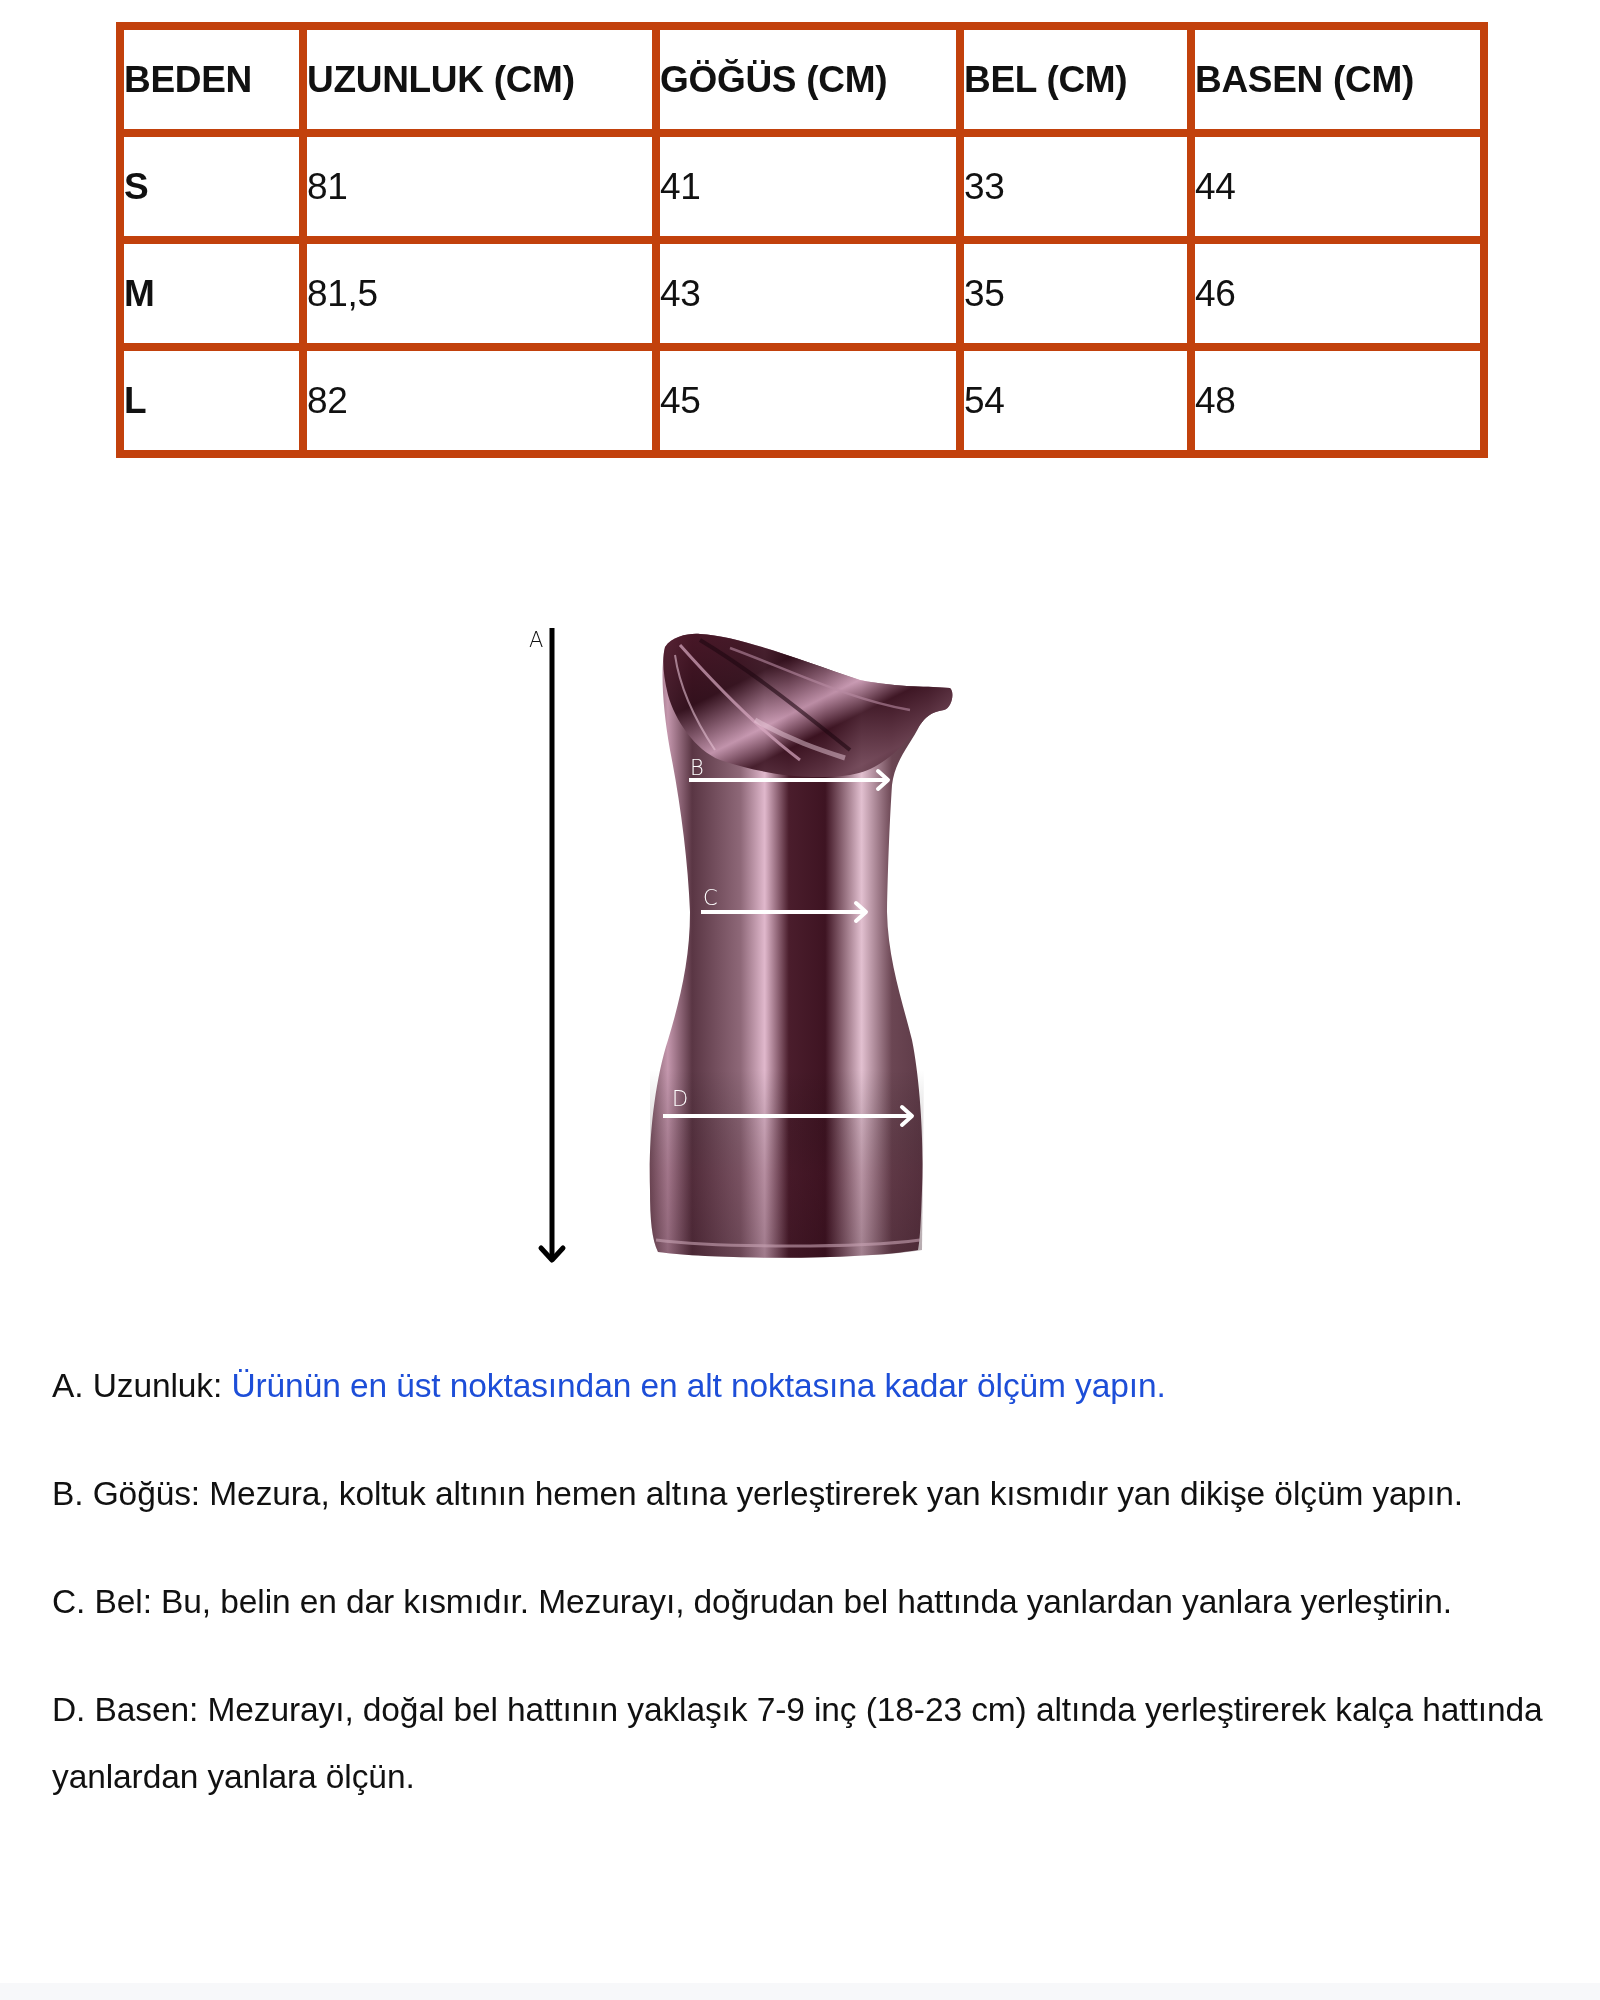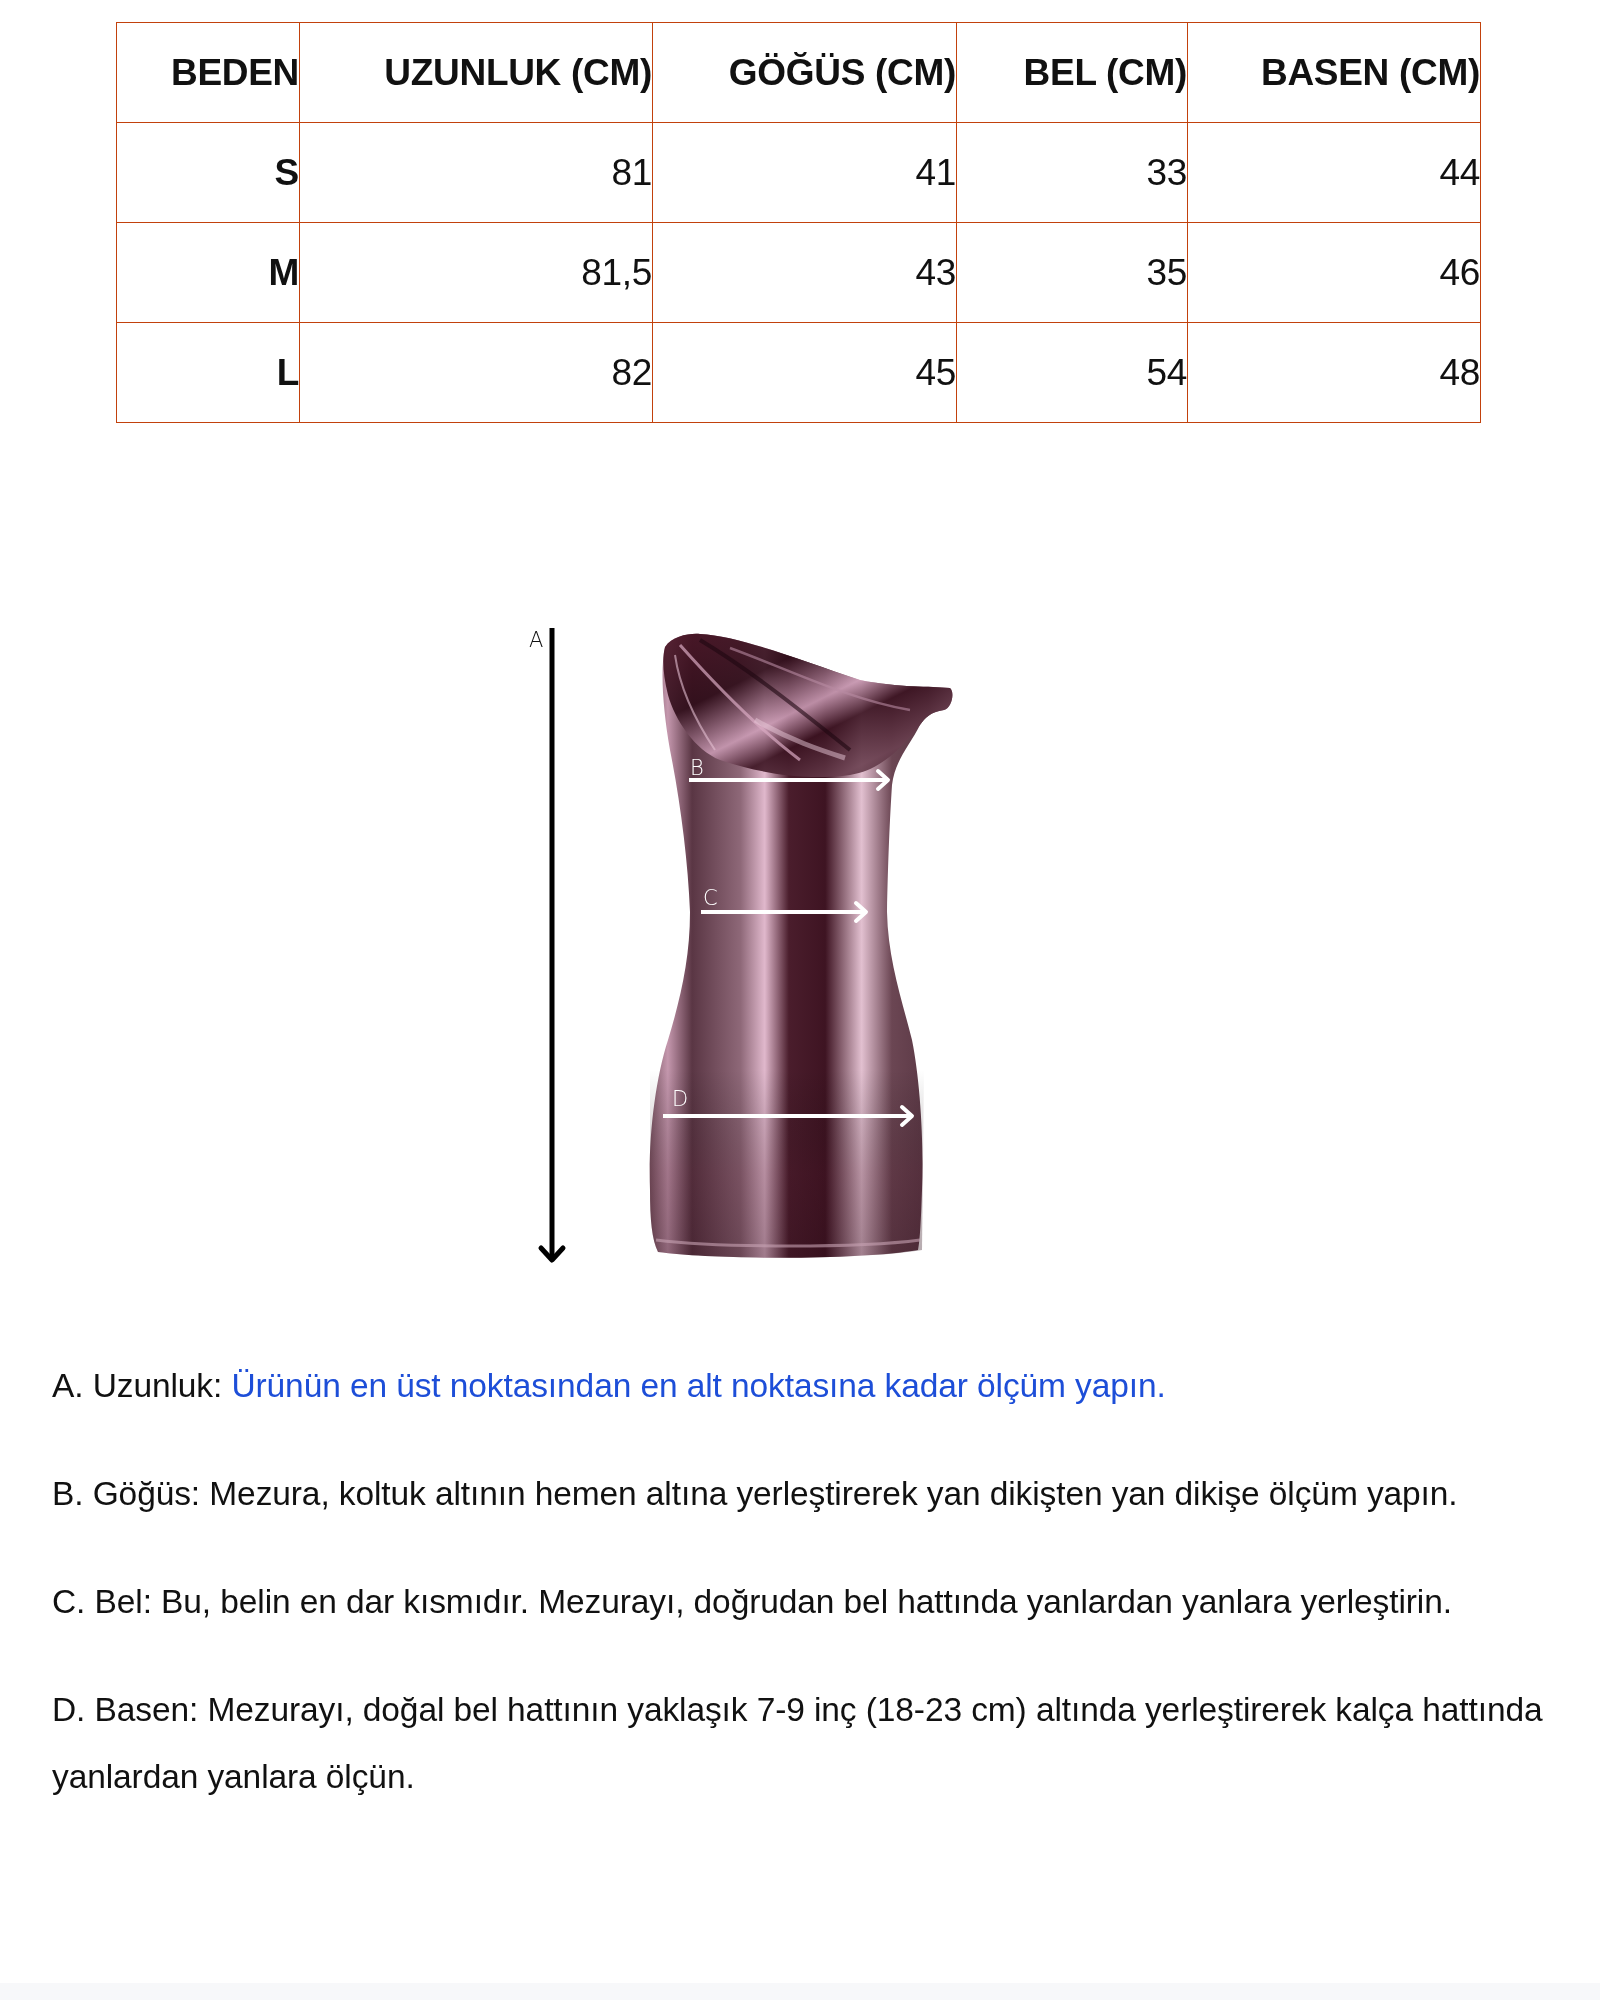--- a/index.html
+++ b/index.html
@@ -19,24 +19,24 @@
   .size-table {
     position: absolute;
     left: 116px;
     top: 22px;
     border-collapse: collapse;
     table-layout: fixed;
     width: 1364px;
   }
   .size-table th,
   .size-table td {
-    border: 1px solid #c2410c;
+    border: 8px solid #c2410c;
     height: 99px;
     padding: 0;
-    text-align: right;
+    text-align: left;
     vertical-align: middle;
     font-size: 37px;
     color: #111111;
     letter-spacing: -0.3px;
   }
   .size-table th {
     font-weight: bold;
   }
   .size-table td.size-cell {
     font-weight: bold;
@@ -240,21 +240,21 @@
   <span class="fig-label" style="left:172px; top:487px;">D</span>
 </div>
 
 <div class="instructions">
   <p class="instr">
     <span>A. Uzunluk:</span>
     <span class="desc-slate">Ürünün en üst noktasından en alt noktasına kadar ölçüm yapın.</span>
   </p>
   <p class="instr">
     <span>B. Göğüs:</span>
-    <span>Mezura, koltuk altının hemen altına yerleştirerek yan dikişten yan dikişe ölçüm yapın.</span>
+    <span>Mezura, koltuk altının hemen altına yerleştirerek yan kısmıdır yan dikişe ölçüm yapın.</span>
   </p>
   <p class="instr">
     <span>C. Bel:</span>
     <span>Bu, belin en dar kısmıdır. Mezurayı, doğrudan bel hattında yanlardan yanlara yerleştirin.</span>
   </p>
   <p class="instr">
     <span>D. Basen:</span>
     <span>Mezurayı, doğal bel hattının yaklaşık 7-9 inç (18-23 cm) altında yerleştirerek kalça hattında yanlardan yanlara ölçün.</span>
   </p>
 </div>

